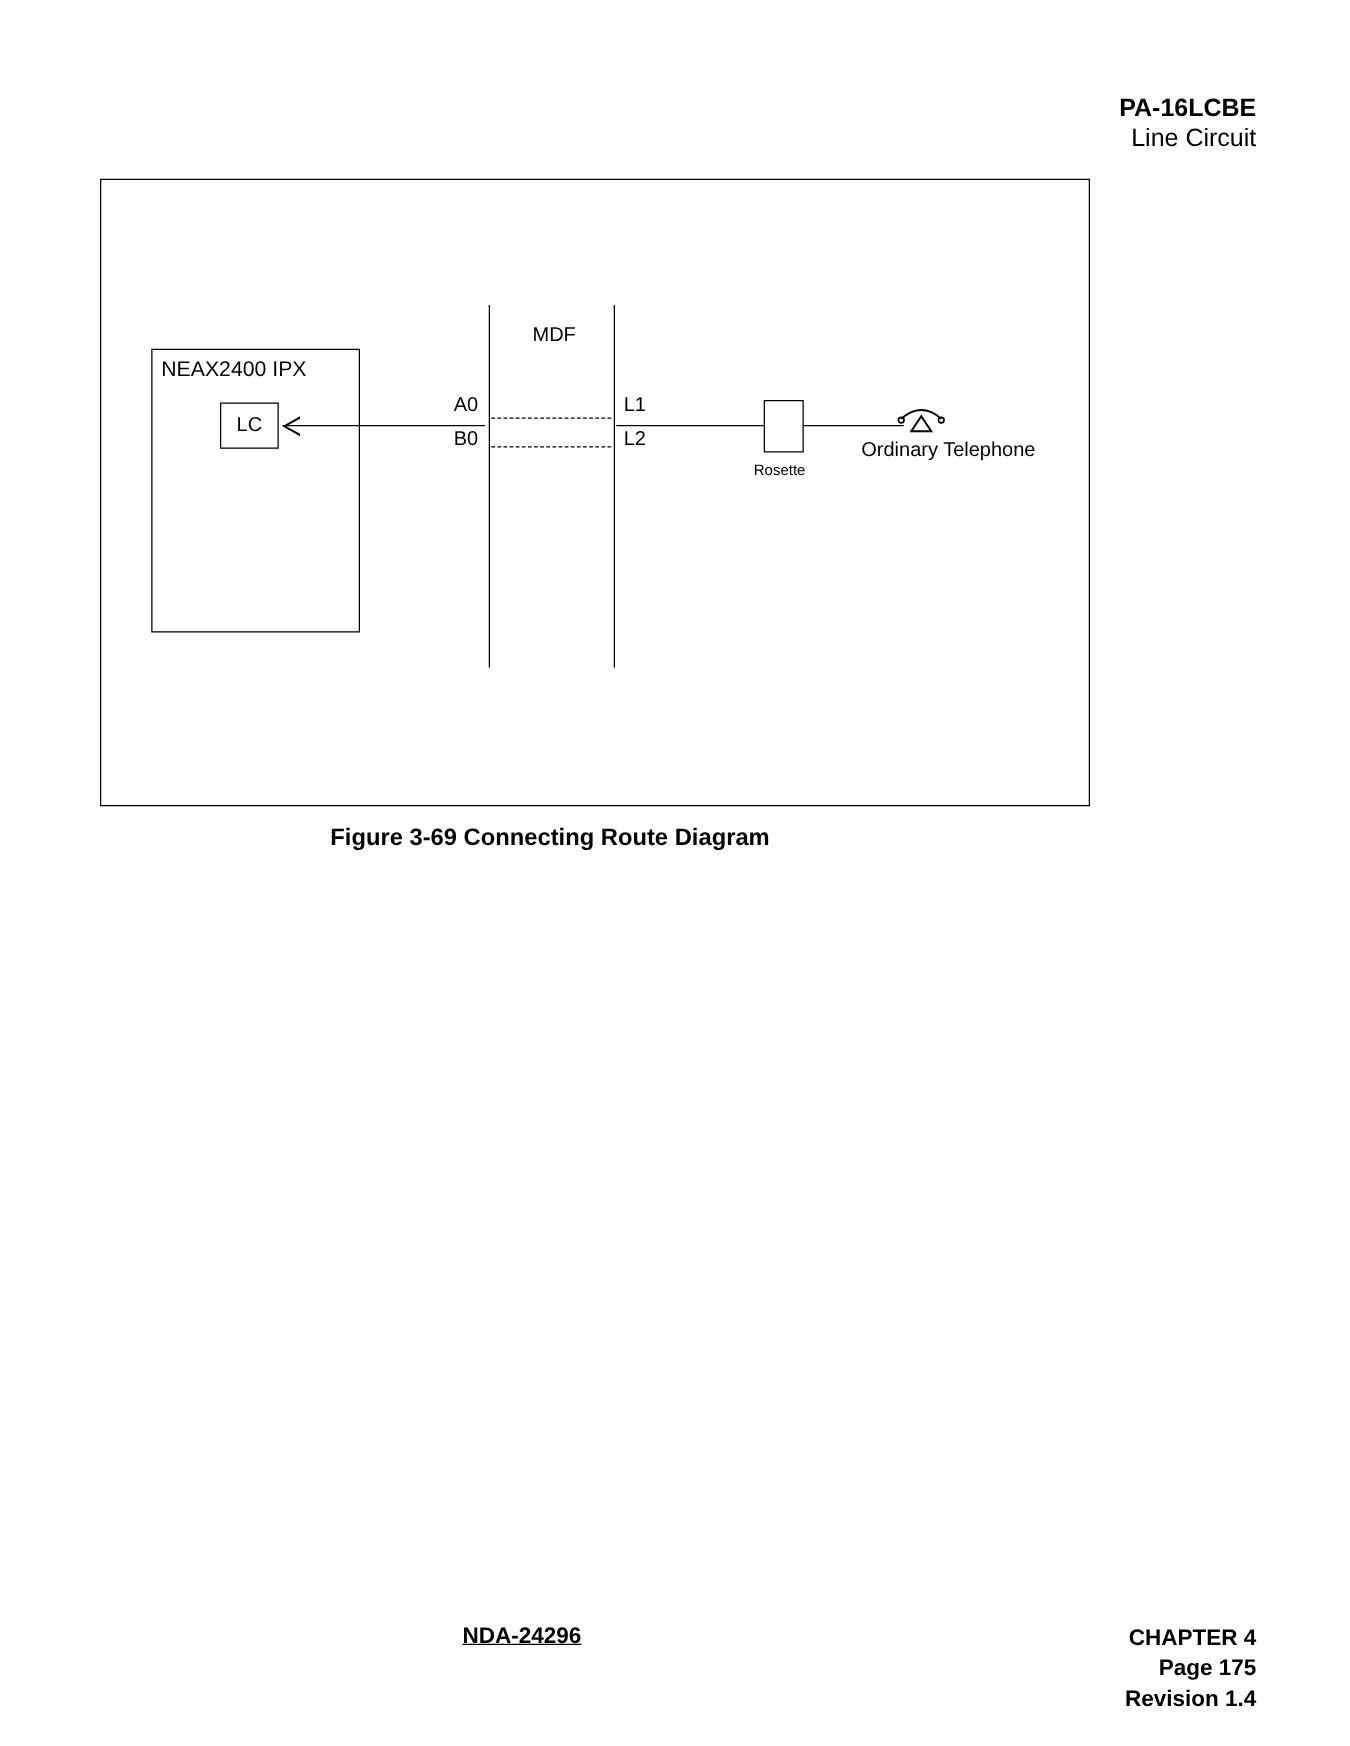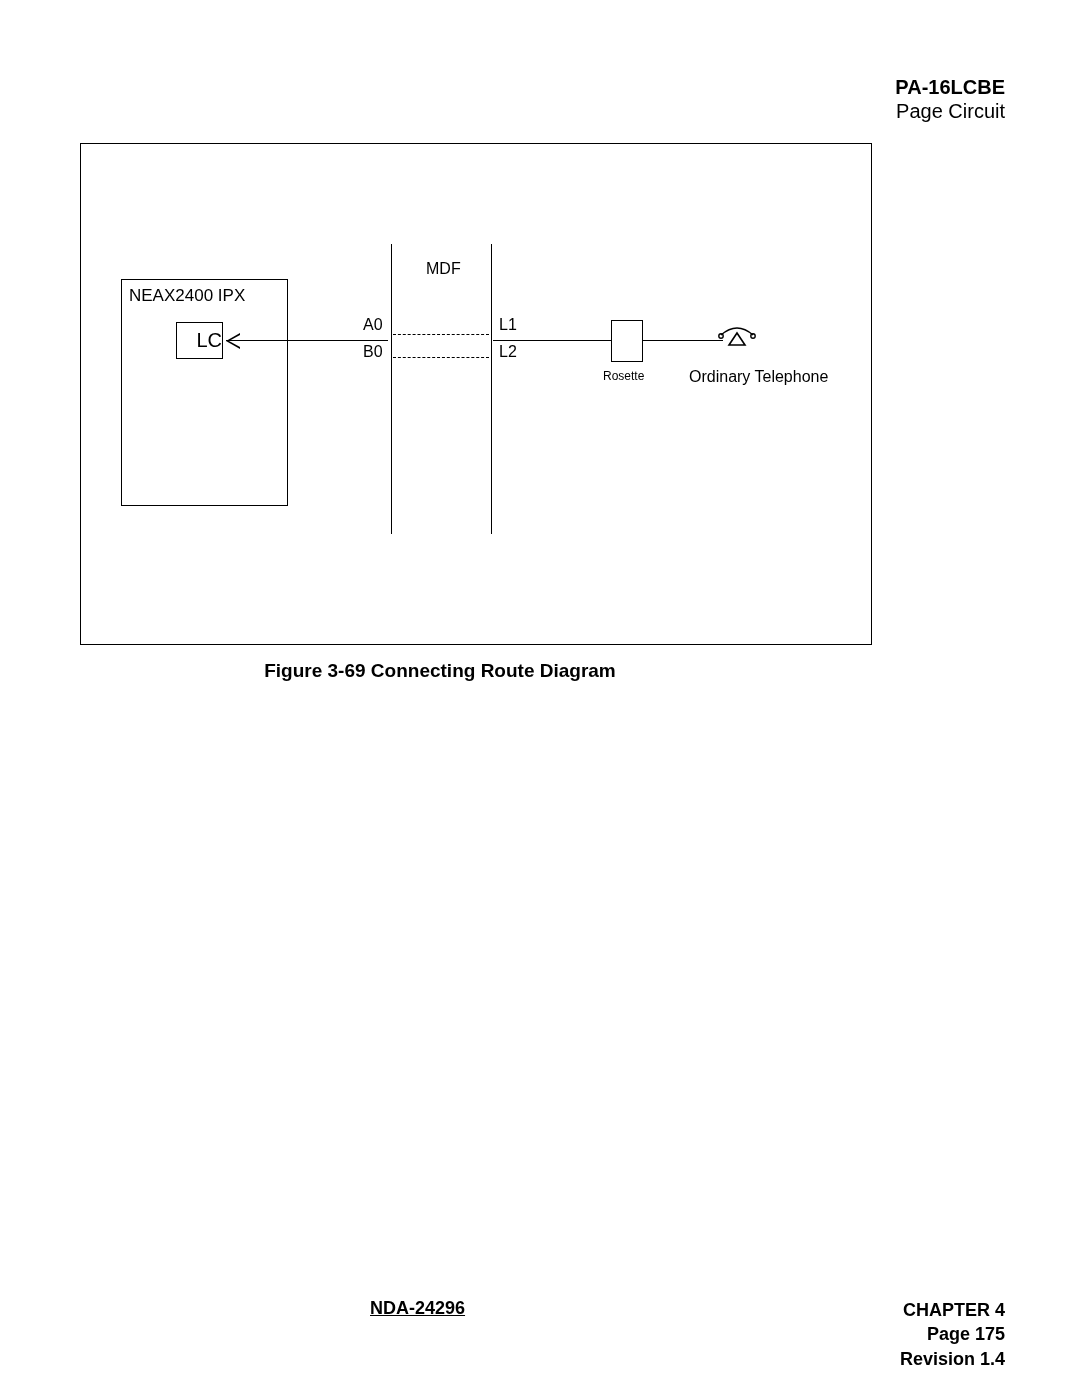--- a/index.html
+++ b/index.html
@@ -39,21 +39,21 @@
   .neax-box {
     left: 40px; top: 135px;
     width: 165px; height: 225px;
     border: 1.6px solid #000;
   }
   .neax-label { left: 48px; top: 142px; font-size: 17px; }
   .lc-box {
     left: 95px; top: 178px;
     width: 45px; height: 35px;
     border: 1.6px solid #000;
-    text-align: right; line-height: 35px; font-size: 20px;
+    text-align: center; line-height: 35px; font-size: 16px;
   }
   .arrow-line {
     left: 145px; top: 196px; width: 162px; height: 0;
     border-top: 1.6px solid #000;
   }
   .arrow-head {
     left: 145px; top: 189px; width: 0; height: 0;
     border-right: 14px solid #000;
     border-top: 8px solid transparent;
     border-bottom: 8px solid transparent;
@@ -74,29 +74,29 @@
   .l1 { left: 418px; top: 172px; font-size: 16px; }
   .l2 { left: 418px; top: 199px; font-size: 16px; }
   .line-to-rosette { left: 412px; top: 196px; width: 120px; height: 0; border-top: 1.6px solid #000; }
   .rosette-box {
     left: 530px; top: 176px; width: 30px; height: 40px;
     border: 1.6px solid #000; background: #fff;
   }
   .rosette-label { left: 522px; top: 225px; font-size: 12px; }
   .line-to-phone { left: 562px; top: 196px; width: 80px; height: 0; border-top: 1.6px solid #000; }
   .phone-icon { left: 636px; top: 181px; }
-  .phone-label { left: 608px; top: 224px; font-size: 16px; }
+  .phone-label { left: 608px; top: 208px; font-size: 16px; }
 </style>
 </head>
 <body>
 
 <div class="page">
 
   <div class="abs hdr-title">PA-16LCBE</div>
-  <div class="abs hdr-sub">Page Circuit</div>
+  <div class="abs hdr-sub">Line Circuit</div>
 
   <div class="abs figure-frame">
 
     <div class="abs neax-label">NEAX2400 IPX</div>
     <div class="abs neax-box"></div>
     <div class="abs lc-box">LC</div>
 
     <div class="abs arrow-head"></div>
     <div class="abs arrow-head-inner"></div>
     <div class="abs arrow-line"></div>

